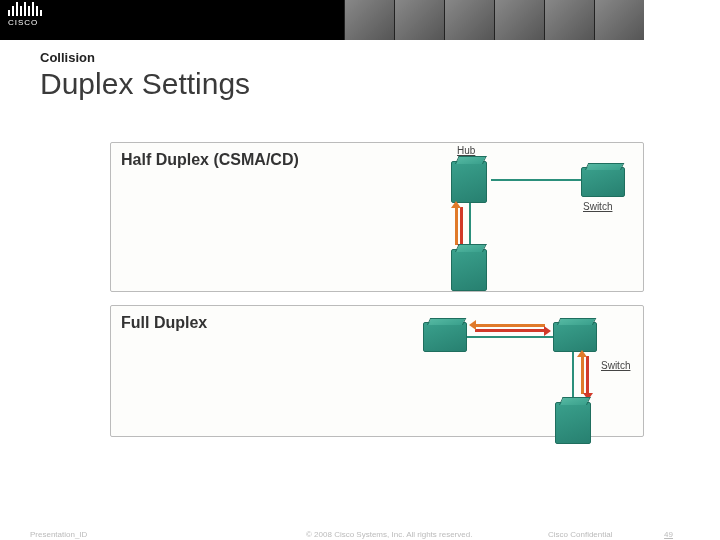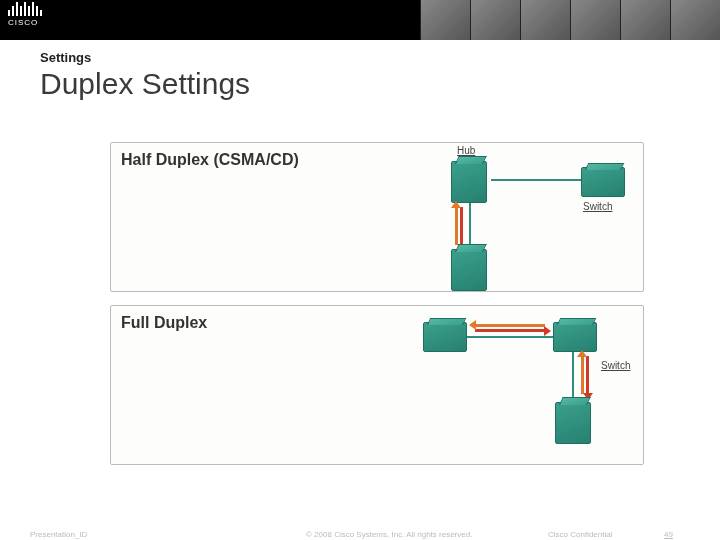--- a/index.html
+++ b/index.html
@@ -1,20 +1,20 @@
 <!DOCTYPE html>
 <html><head>
 <meta charset="utf-8">
 <style>
   * { box-sizing: border-box; margin: 0; padding: 0; }
   html, body { width: 720px; height: 540px; font-family: Arial, Helvetica, sans-serif; background: #fff; color: #333; }
   .slide { position: relative; width: 720px; height: 540px; }
 
   
-  .top-strip { position: absolute; top: 0; left: 0; width: 720px; height: 40px; background: #000; }
+  .top-strip { position: absolute; top: 0; left: 0; width: 644px; height: 40px; background: #000; }
   .logo { position: absolute; left: 8px; top: 2px; color: #fff; }
   .logo-bars { display: flex; gap: 2px; height: 14px; align-items: flex-end; }
   .logo-bars span { width: 2px; background: #fff; }
   .logo-bars span:nth-child(1){height:6px}.logo-bars span:nth-child(2){height:10px}.logo-bars span:nth-child(3){height:14px}
   .logo-bars span:nth-child(4){height:10px}.logo-bars span:nth-child(5){height:14px}.logo-bars span:nth-child(6){height:10px}
   .logo-bars span:nth-child(7){height:14px}.logo-bars span:nth-child(8){height:10px}.logo-bars span:nth-child(9){height:6px}
   .logo-text { font-size: 8px; letter-spacing: 1px; margin-top: 2px; }
   .people-strip { position: absolute; right: 0; top: 0; height: 40px; width: 300px; display: flex; }
   .people-strip div { flex: 1; background: linear-gradient(135deg,#888,#555); border-left:1px solid #222; }
 
@@ -24,21 +24,21 @@
   .title  { font-size: 30px; color: #3a3a3a; font-weight: 400; margin-top: 2px; }
 
   
   .panel {
     position: absolute; left: 110px; width: 534px;
     border: 1px solid #bbb; border-radius: 2px;
     background: #fdfdfb;
     font-size: 11px;
   }
   .panel-1 { top: 142px; height: 150px; }
-  .panel-2 { top: 305px; height: 160px; }
+  .panel-2 { top: 305px; height: 132px; }
   .panel-title { font-weight: bold; color: #333; padding: 8px 10px 4px; font-size: 16px; }
   .bullets { list-style: disc; padding: 4px 0 0 34px; color: #555; }
   .bullets li { padding: 1px 0; line-height: 1.25; max-width: 230px; }
 
   
   .diagram { position: absolute; top: 0; right: 0; width: 260px; height: 100%; }
 
   
   .device {
     position: absolute; width: 44px; height: 30px;
@@ -116,21 +116,21 @@
       <div></div>
         <div></div>
         <div></div>
         <div></div>
         <div></div>
         <div></div>
     </div>
   </div>
 
   <div class="title-block">
-    <div class="kicker">Settings</div>
+    <div class="kicker">Collision</div>
     <div class="title">Duplex Settings</div>
   </div>
 
   <div class="panel panel-1">
     <div class="panel-title">Half Duplex (CSMA/CD)</div>
     <div class="diagram">
 
       <div class="device tall" style="left:68px; top:18px;"></div>
       <div class="dev-label" style="left:74px; top:2px;">Hub</div>
 

